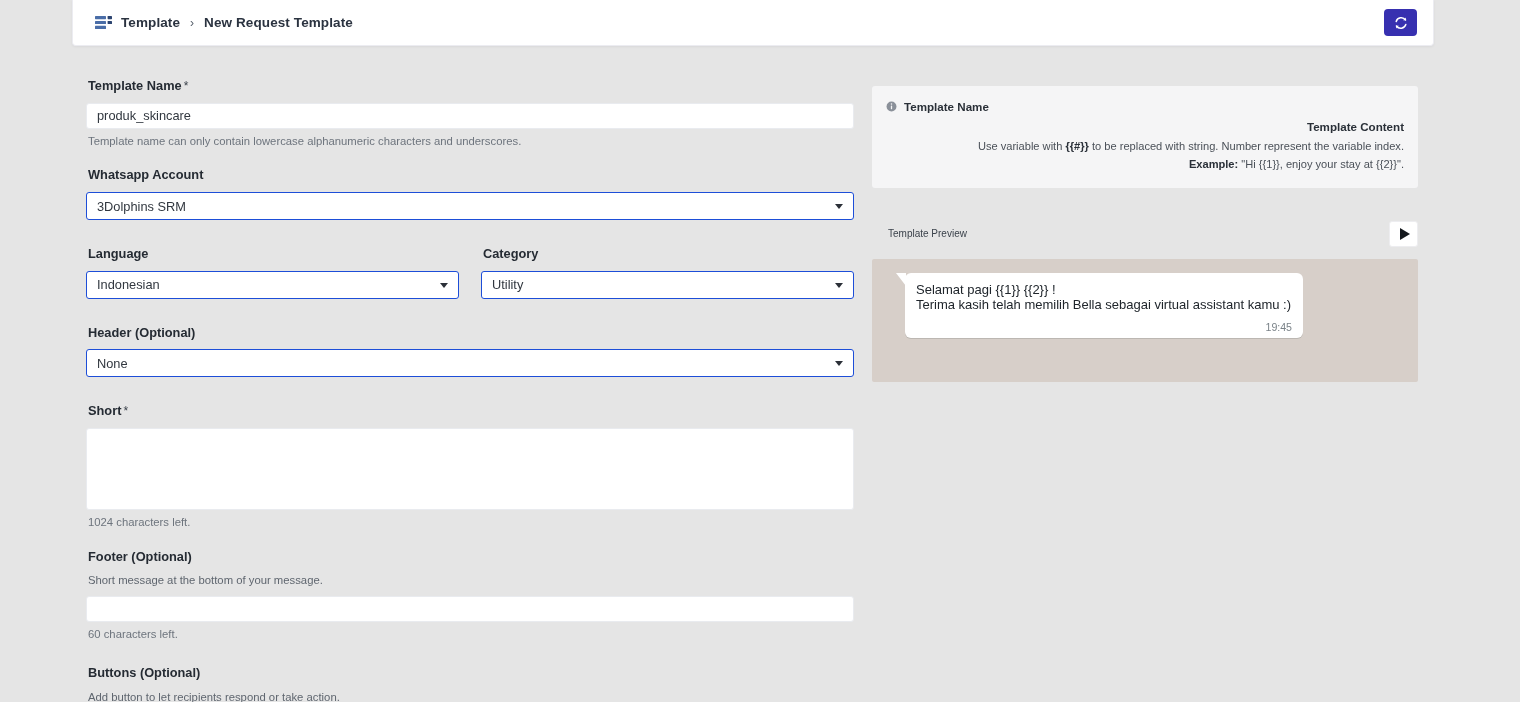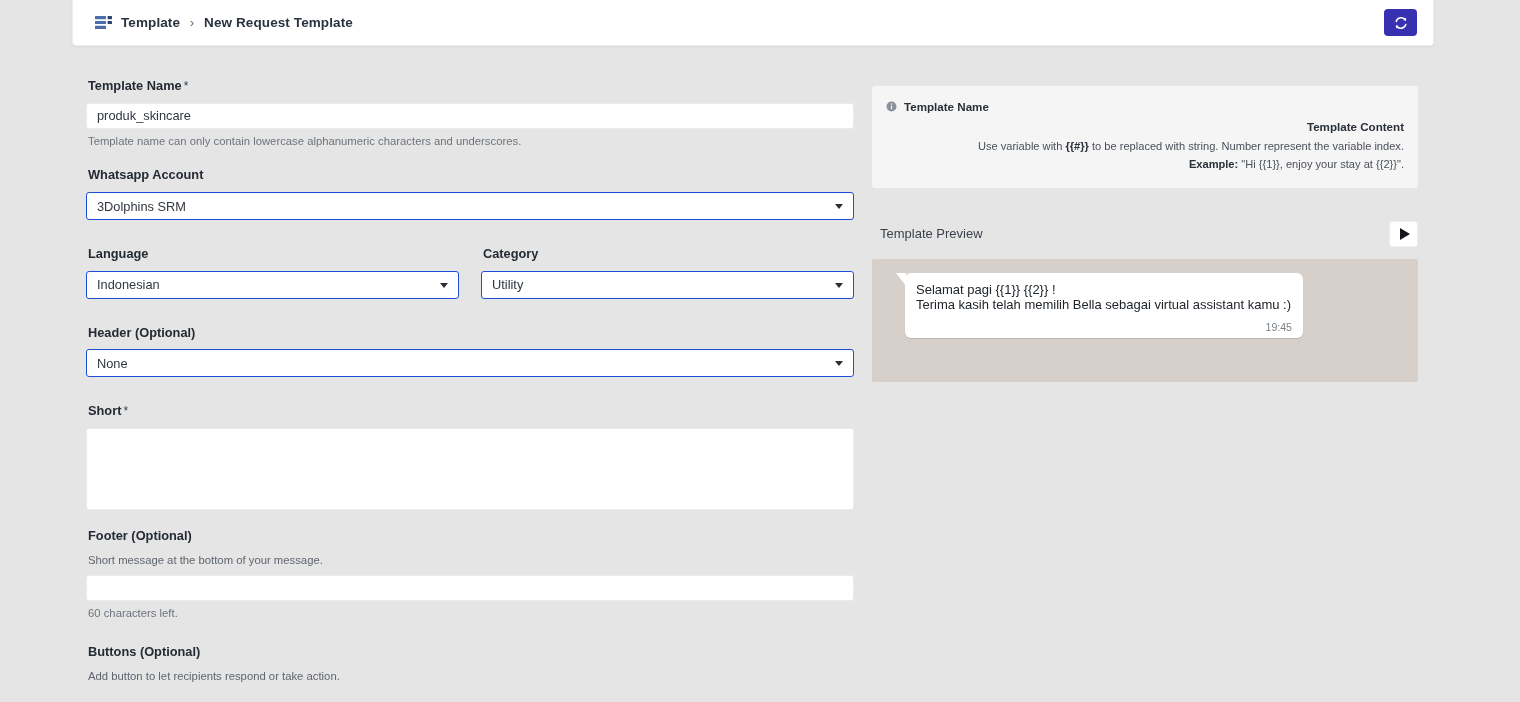--- a/index.html
+++ b/index.html
@@ -265,24 +265,24 @@
   
   .preview-head {
     margin-top: 29px;
     height: 34px;
     display: flex;
     align-items: center;
     justify-content: space-between;
     width: 546px;
   }
   .preview-title {
-    font-size: 13px;
+    font-size: 10px;
     color: #3b424b;
     font-weight: 400;
-    margin-left: 8px;
+    margin-left: 16px;
   }
   .play-btn {
     width: 29px;
     height: 26px;
     background: #ffffff;
     border: 1px solid #ededf0;
     border-radius: 3px;
     display: flex;
     align-items: center;
     justify-content: center;
@@ -430,20 +430,21 @@
         </div>
       </div>
 
       <div class="gap-26"></div>
 
       <div class="field">
         <label class="f-label">
           <span>Short</span><span class="req">*</span>
         </label>
         <textarea class="txt-area" placeholder="" style=""></textarea>
+        <span class="f-hint">1024 characters left.</span>
       </div>
 
       <div class="gap-18"></div>
 
       <div class="field">
         <label class="f-label">Footer (Optional)</label>
         <span class="f-sub">Short message at the bottom of your message.</span>
         <input class="txt-input" type="text" placeholder="" style="">
         <span class="f-hint">60 characters left.</span>
       </div>

